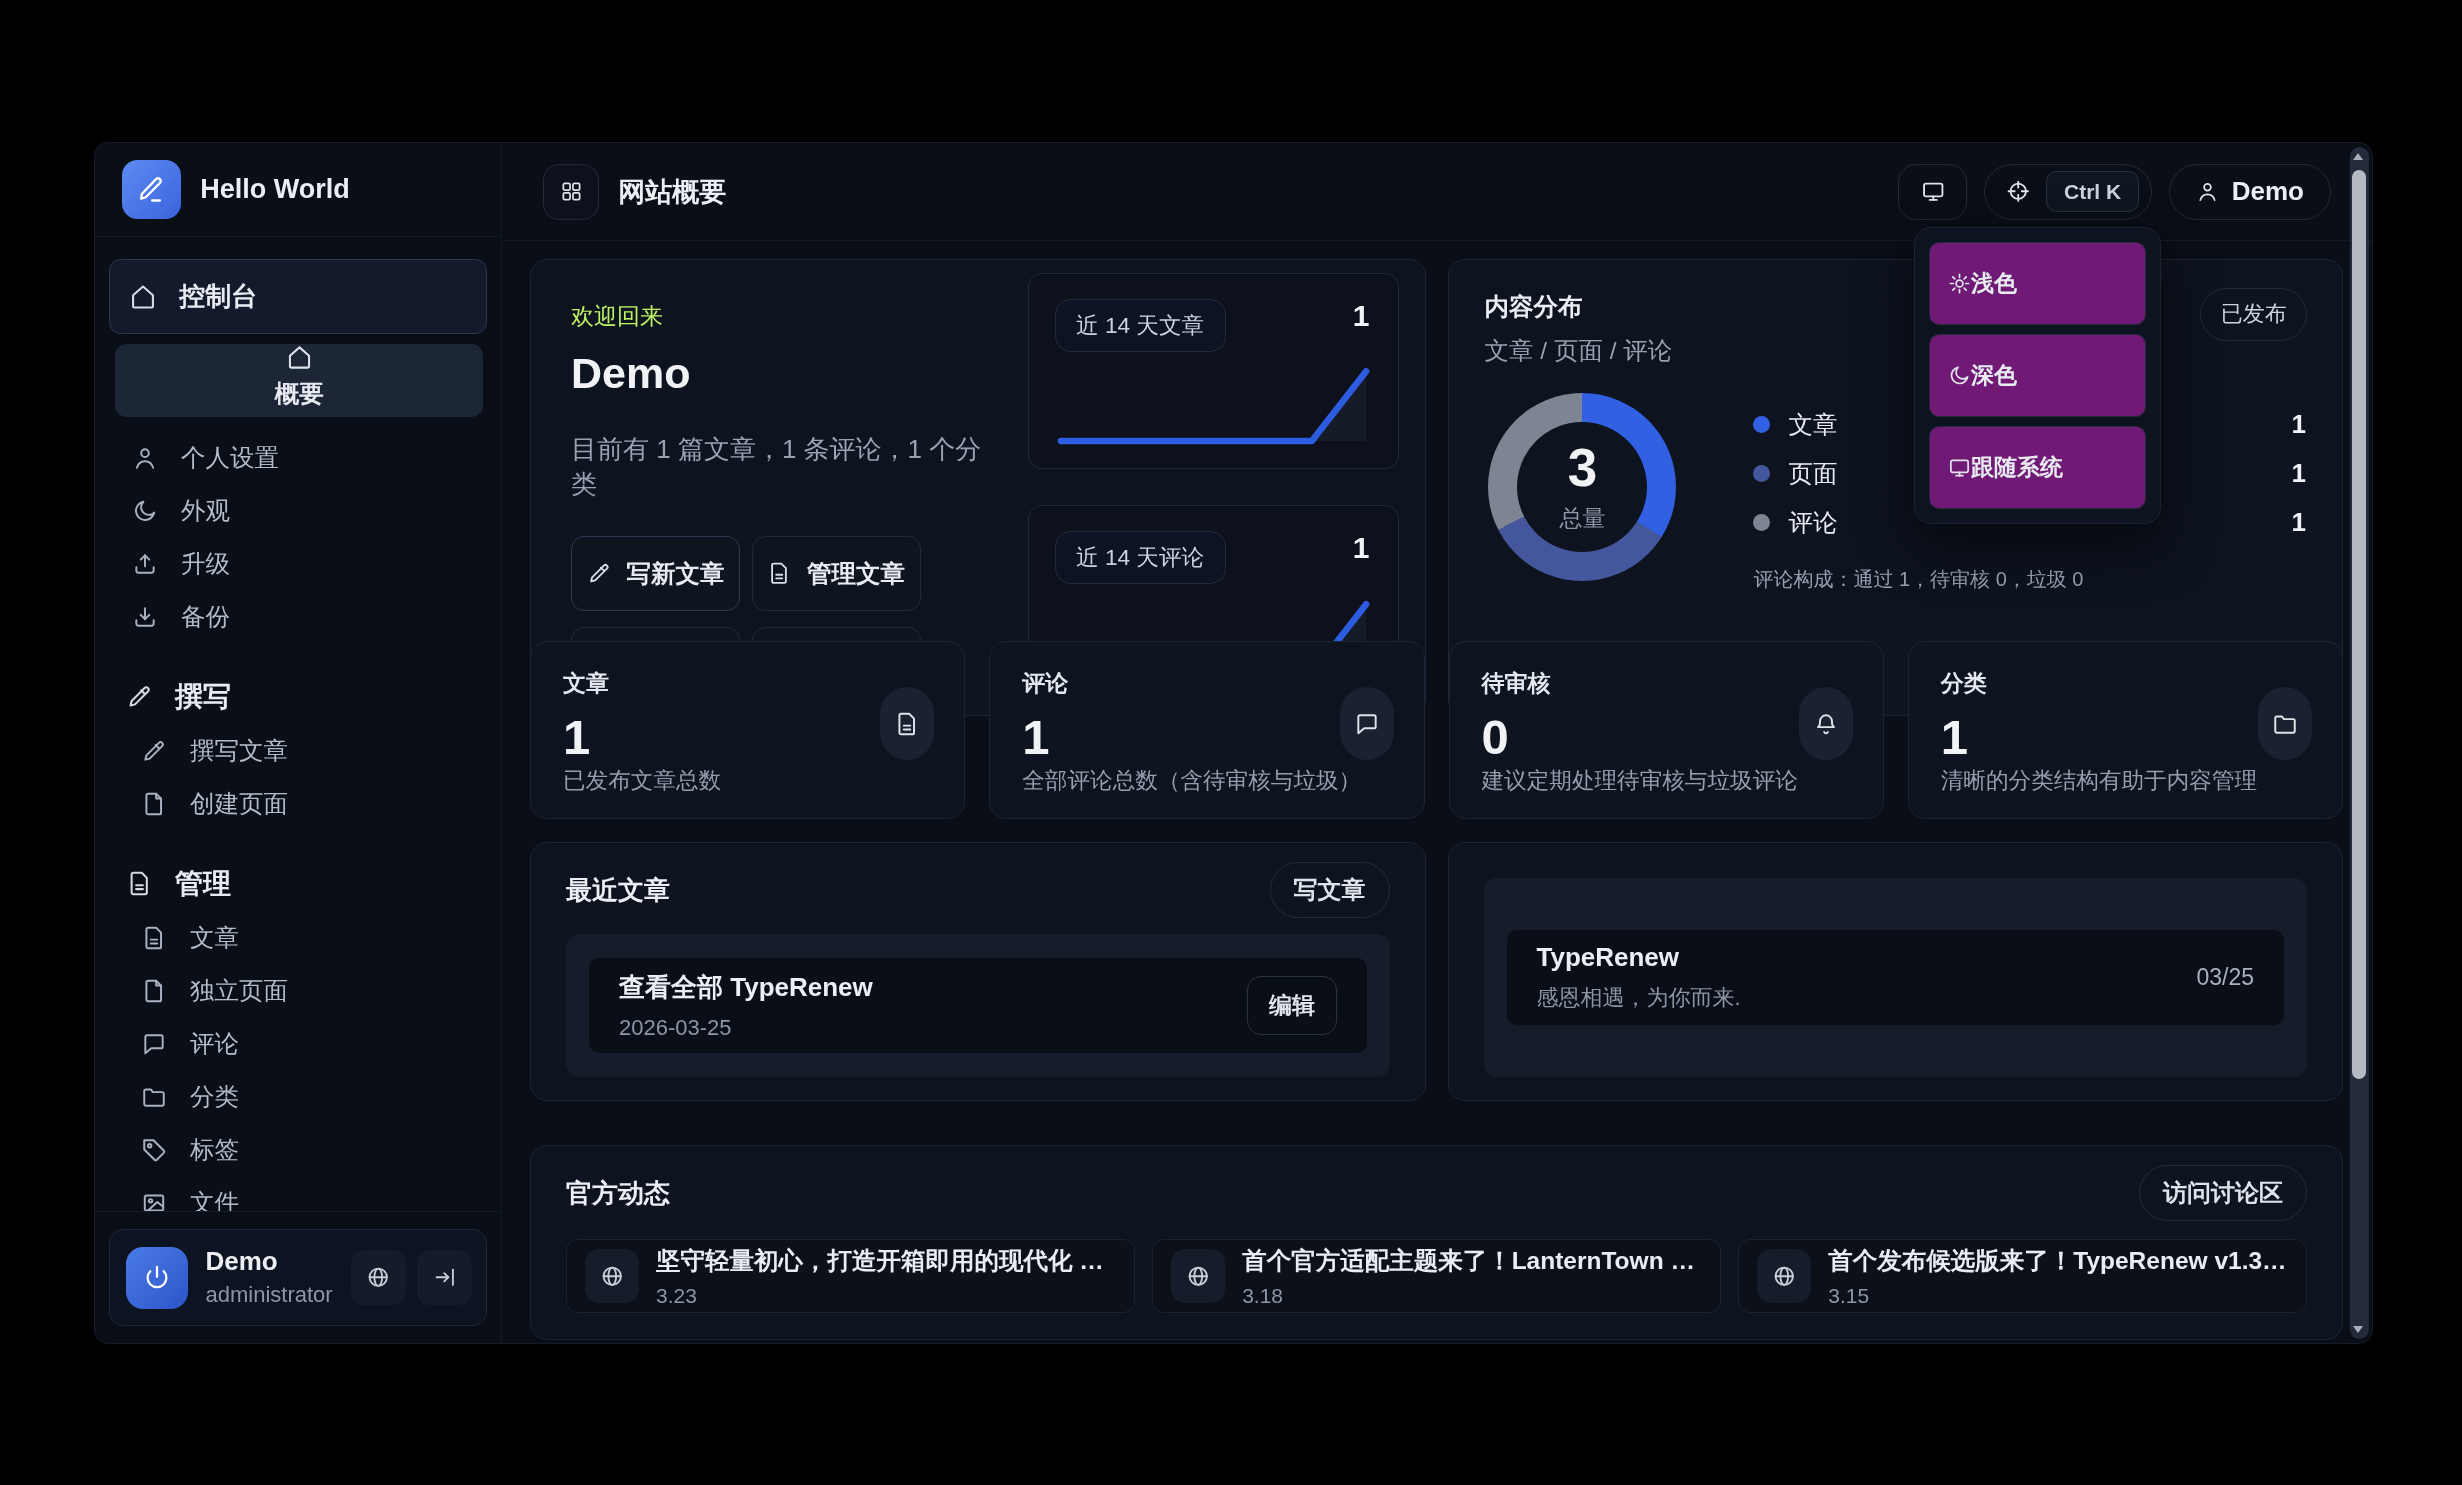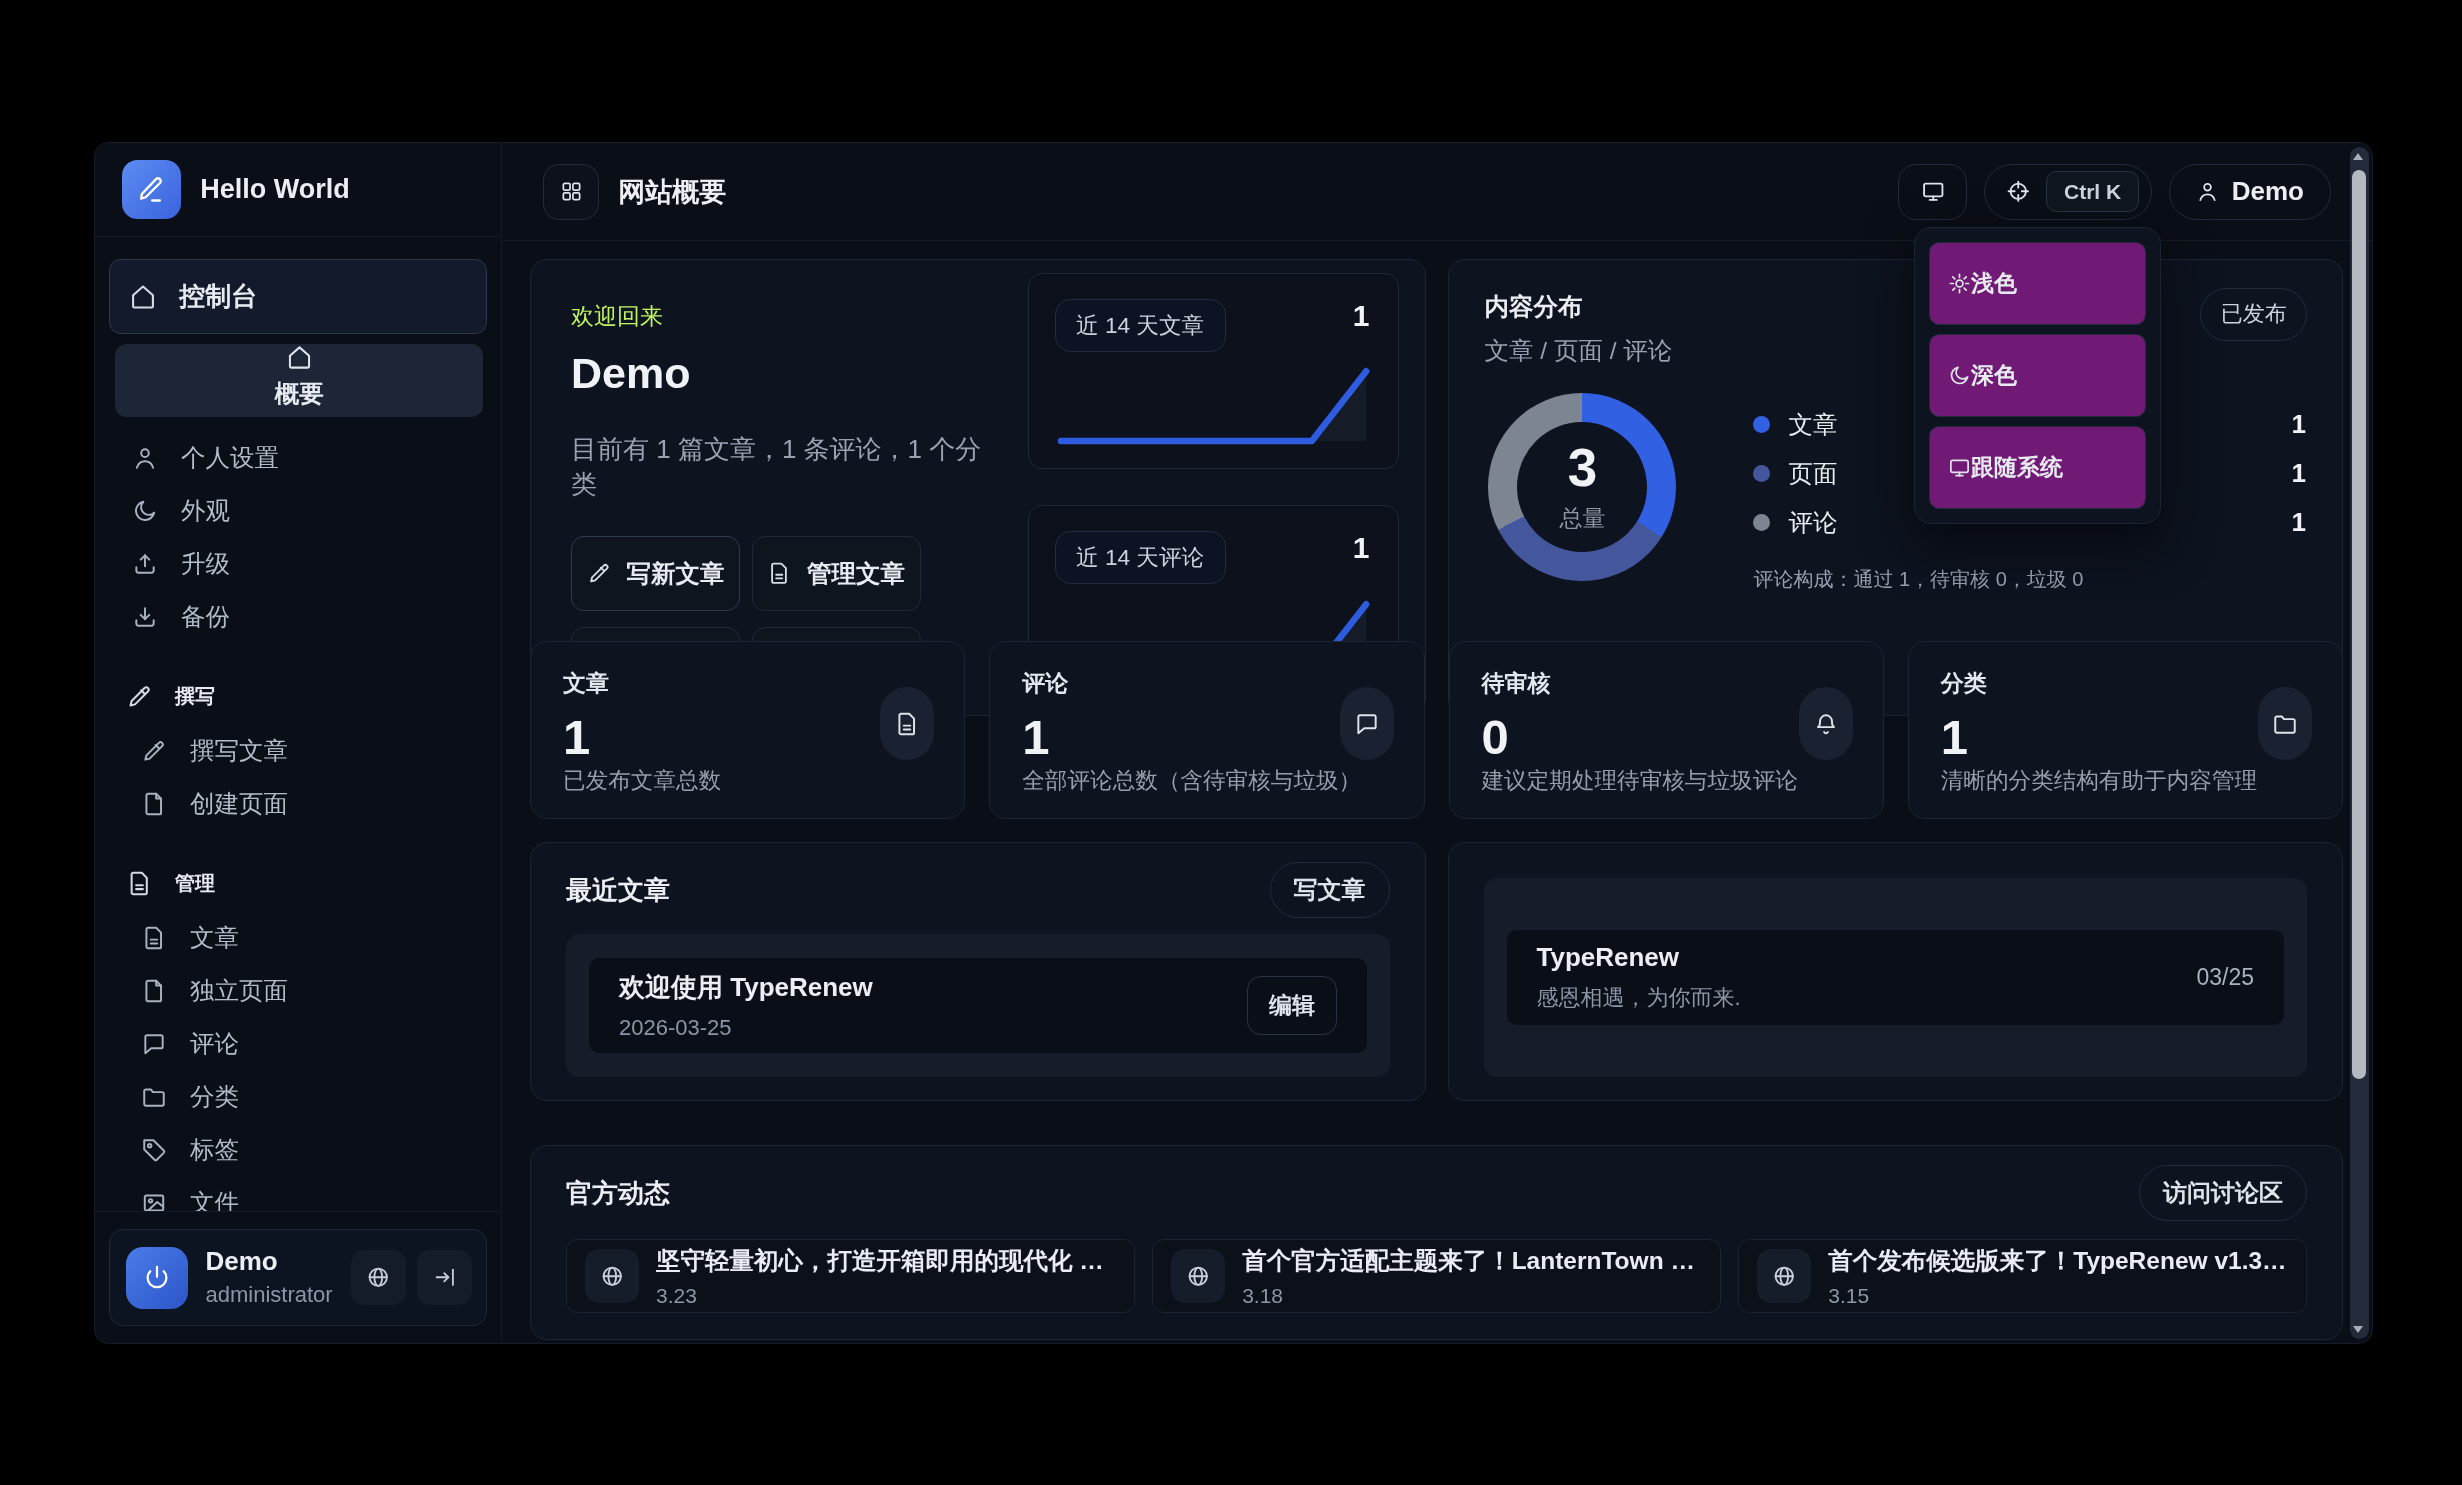--- a/index.html
+++ b/index.html
@@ -22,21 +22,21 @@
   .brand{font-size:27px;font-weight:bold;color:#eceef3;}
   .nav{flex:1;padding:22px 14px 0;overflow:hidden;}
   .nav-row{display:flex;align-items:center;}
   .nav-btn{height:73px;border-radius:11.6px;background:#121a2b;border:1.3px solid #2c3850;gap:22px;padding:0 19.3px;margin-bottom:10.3px;color:#e8ebf1;font-size:26px;font-weight:bold;cursor:pointer;}
   .nav-btn .ic{width:28px;height:28px;color:#d5dae4;}
   .nav-active{height:73px;border-radius:11.6px;background:#1d2636;margin:0 3.9px 14px 6.4px;gap:6px;padding:0 17px;color:#e8ebf1;font-size:24.5px;font-weight:bold;cursor:pointer;flex-direction:column;}
   .nav-active .ic{width:27px;height:27px;color:#dfe3ea;}
   .nav-item{height:53px;gap:23px;padding:0 23px;color:#b4bcca;font-size:24.5px;cursor:pointer;}
   .nav-item .ic{width:26px;height:26px;color:#aab2c1;}
   .nav-item.child{padding-left:32px;}
-  .nav-sec{margin-top:26px;height:55px;gap:22px;padding:0 17px;color:#e8ebf1;font-size:20px;font-weight:bold;}
+  .nav-sec{margin-top:26px;height:55px;gap:22px;padding:0 17px;color:#e8ebf1;font-size:28px;font-weight:bold;}
   .nav-sec .ic{width:27px;height:27px;color:#d5dae4;}
   .side-foot{border-top:1.3px solid #141b28;padding:17px 14px;flex-shrink:0;}
   .user-card{height:95px;border:1.3px solid #202836;border-radius:14px;background:#0d1421;display:flex;align-items:center;gap:18px;padding:0 15.5px;}
   .avatar{width:62px;height:62px;border-radius:17px;background:linear-gradient(135deg,#4b7ce8,#2c55c8);display:flex;align-items:center;justify-content:center;color:#fff;flex-shrink:0;}
   .avatar .ic{width:30px;height:30px;}
   .uname{font-size:26px;font-weight:bold;color:#eceef3;line-height:1.15;}
   .urole{font-size:22px;color:#8d95a6;margin-top:5.2px;}
   .ubtns{margin-left:auto;display:flex;gap:11.6px;}
   .ubtn{width:55px;height:55px;border-radius:13px;background:#141b29;display:flex;align-items:center;justify-content:center;color:#c6ccd8;cursor:pointer;}
   .ubtn .ic{width:24.5px;height:24.5px;}
@@ -538,21 +538,21 @@
 
       <div class="row3">
         <div class="card panel">
           <div class="phead">
             <span class="phtitle">最近文章</span>
             <span class="pbtn">写文章</span>
           </div>
           <div class="pinner">
             <div class="prow">
               <span>
-                <div class="prtitle">欢迎使用 TypeRenew</div>
+                <div class="prtitle">查看全部 TypeRenew</div>
                 <div class="prdate">2026-03-25</div>
               </span>
               <span class="editbtn">编辑</span>
             </div>
           </div>
         </div>
 
         <div class="card panel">
           <div class="pinner">
             <div class="prow">

